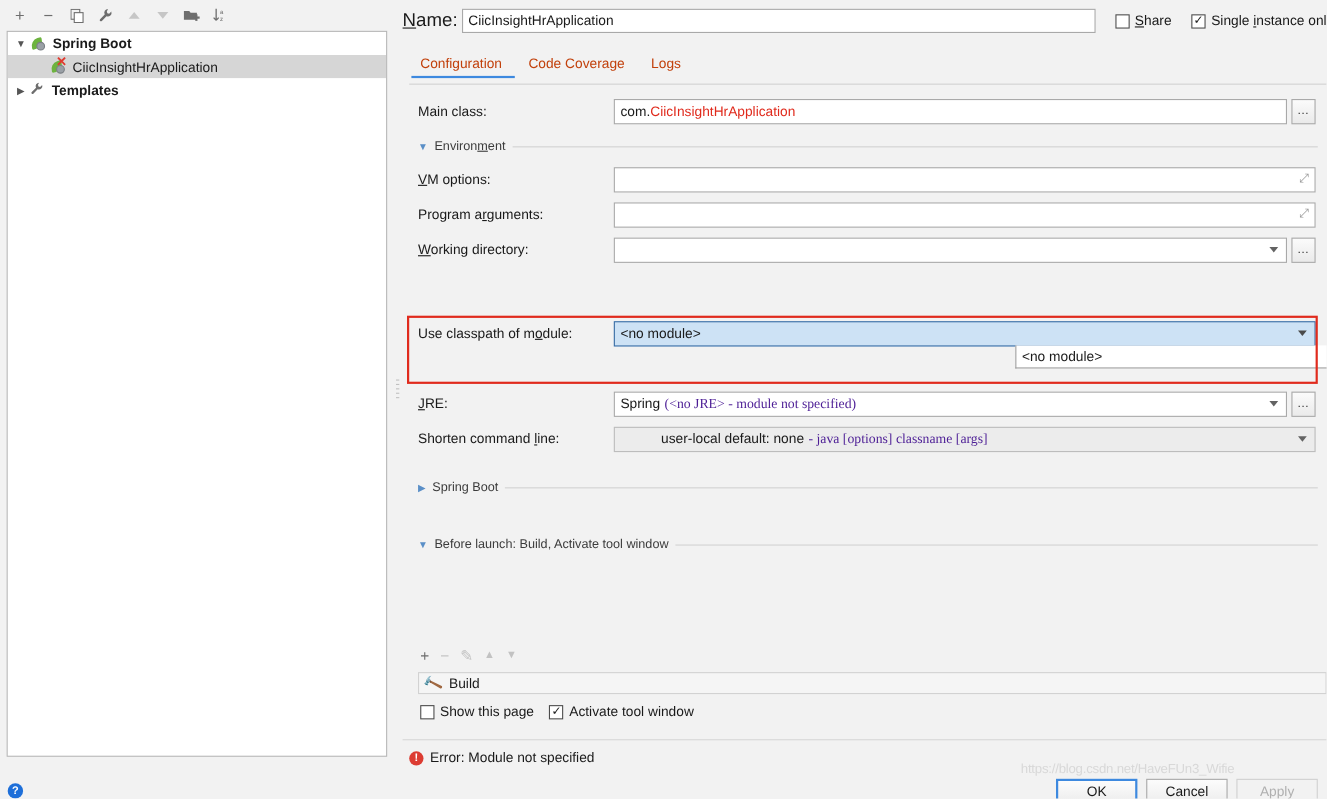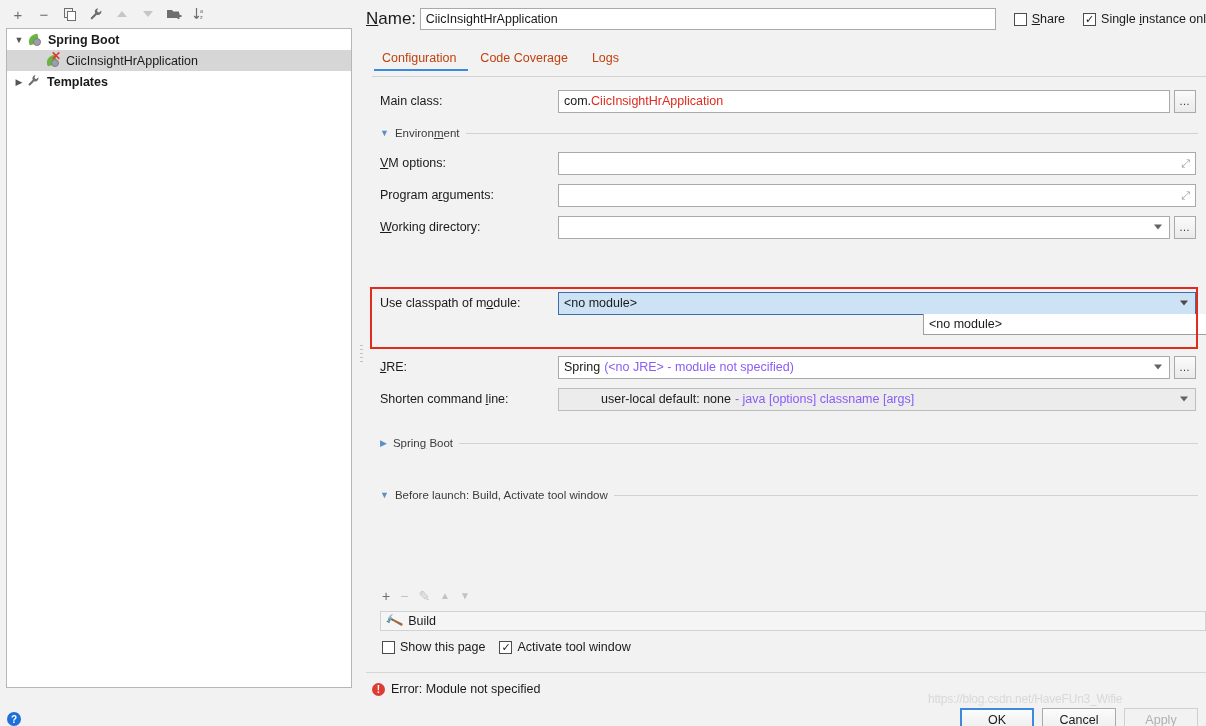--- a/index.html
+++ b/index.html
@@ -172,21 +172,21 @@
   .combo-sel .chevron { border-top-color: #4a4a4a; }
   .combo-popup {
     position: absolute; border: 1px solid #9e9e9e; border-top: none;
     background: #fff; font-size: 12.5px; padding: 3px 5px; color: #1a1a1a;
   }
   .combo-grey {
     height: 23px; border: 1px solid #bdbdbd; background: #ececec;
     display: flex; align-items: center; padding: 0 20px 0 5px;
     font-size: 12.5px; position: relative;
   }
-  .mono-grey { color: #8b5cf6; }
+  .mono-grey { color: #4c1d95; font-family: Liberation Serif, serif; }
 
   #red-annotation {
     position: absolute; border: 2px solid #e02b1d; pointer-events: none;
   }
 
   
   #bl-toolbar { position: absolute; left: 10px; top: 512px; display: flex; gap: 10px; align-items: center; }
   #bl-toolbar span { color: #6e6e6e; font-size: 14px; line-height: 1; }
   #bl-toolbar span.disabled { color: #c2c2c2; }
 

